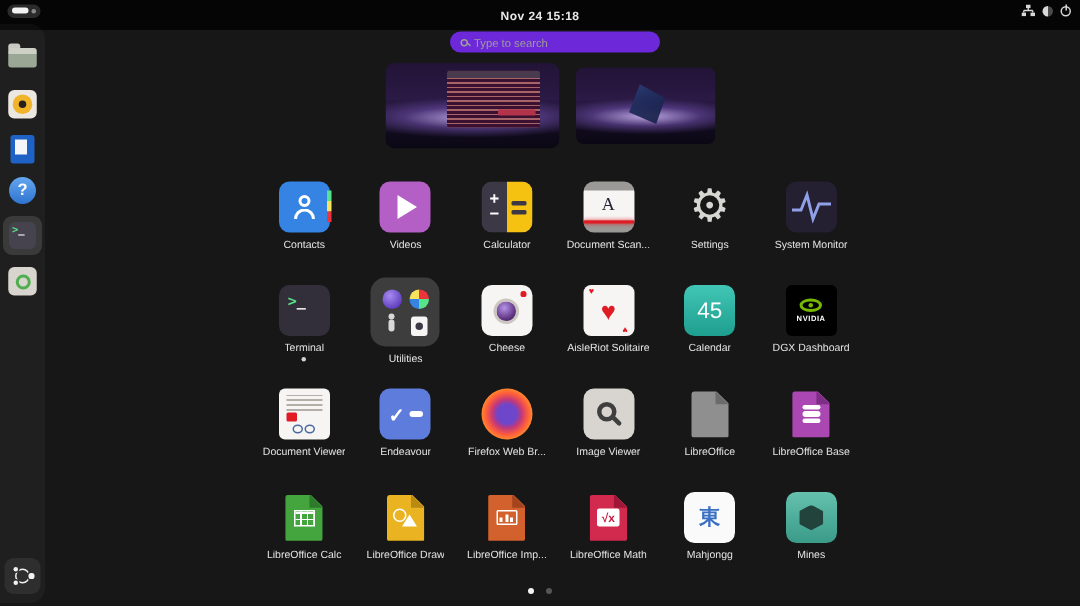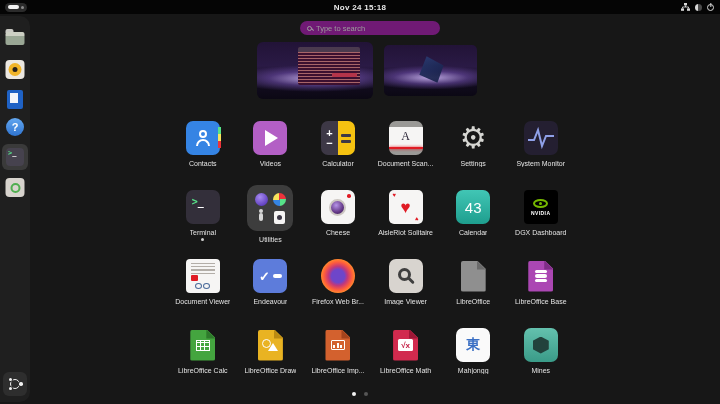--- a/index.html
+++ b/index.html
@@ -1,20 +1,20 @@
 <!DOCTYPE html>
 <html><head>
 <meta charset="utf-8">
 <style>
   * { margin:0; padding:0; box-sizing:border-box; }
   body { background:#000; font-family:"Liberation Sans", sans-serif; }
   #screen { position:relative; width:720px; height:404px; background:#171717; overflow:hidden; }
 
   
-  .topbar { position:absolute; top:0; left:0; width:720px; height:14px; background:#050505;
+  .topbar { position:absolute; top:0; left:0; width:720px; height:20px; background:#050505;
             display:flex; align-items:center; justify-content:center; }
   .clock { color:#e8e8e8; font-size:8px; font-weight:bold; letter-spacing:.3px; }
   .ws-pill { position:absolute; left:5px; top:2.5px; height:9px; padding:0 3px; background:#2b2b2b;
              border-radius:5px; display:flex; align-items:center; gap:2px; }
   .ws-pill .cap { width:11px; height:4px; background:#f2f2f2; border-radius:2px; }
   .ws-pill .dot { width:3px; height:3px; background:#8a8a8a; border-radius:50%; }
   .status { position:absolute; right:6px; top:0; height:14px; display:flex; align-items:center; gap:5px; }
   .net-ic { width:9px; height:8px; }
   .half-circle { width:7px; height:7px; border-radius:50%;
                  background:linear-gradient(90deg,#d8d8d8 50%,#4a4a4a 50%); }
@@ -48,21 +48,21 @@
   .d-soft { top:162px; width:19px; height:19px; background:#d8d4ce; border-radius:4px; }
   .d-soft .ring { width:10px; height:10px; border:2.4px solid #4fae4f; border-radius:50%; }
   .d-showapps { bottom:6px; width:24px; height:24px; background:#2e2e2e; border-radius:6px; }
   .u-logo { position:relative; width:13px; height:13px; }
   .u-logo .ring { position:absolute; inset:1.5px; border:1.8px solid #f2f2f2; border-radius:50%; }
   .u-logo .d1,.u-logo .d2,.u-logo .d3 { position:absolute; width:3.4px; height:3.4px; background:#f2f2f2;
         border-radius:50%; box-shadow:0 0 0 1px #2e2e2e; }
   .u-logo .d1 { right:-1px; top:4.8px; } .u-logo .d2 { left:0.2px; top:0.2px; } .u-logo .d3 { left:0.2px; bottom:0.2px; }
 
   
-  .search { position:absolute; left:300px; top:21px; width:140px; height:14px; background:#701a75;
+  .search { position:absolute; left:300px; top:21px; width:140px; height:14px; background:#6d28d9;
             border-radius:7px; display:flex; align-items:center; padding:0 7px; gap:4px; }
   .mag-s { width:5px; height:5px; border:1.2px solid #9d9d9d; border-radius:50%; position:relative; flex:0 0 auto; }
   .mag-s::after { content:""; position:absolute; width:3px; height:1.2px; background:#9d9d9d;
                   transform:rotate(45deg); right:-2.5px; bottom:-1px; }
   .search input { background:transparent; border:none; outline:none; color:#bdbdbd; font-size:7.5px; width:100%;
                   font-family:"Liberation Sans", sans-serif; }
   .search input::placeholder { color:#9d9d9d; }
 
   
   .wallp { background:
@@ -381,21 +381,21 @@
     <div class="cell">
       <div class="ic aisle">
         <span class="c">♥</span>
         <span class="p1">♥</span>
         <span class="p2">♥</span>
       </div>
       <div class="lbl">AisleRiot Solitaire</div>
     </div>
 
     <div class="cell">
-      <div class="ic cal">43</div>
+      <div class="ic cal">45</div>
       <div class="lbl">Calendar</div>
     </div>
 
     <div class="cell">
       <div class="ic nvidia">
         <span class="nv-eye"></span>
         <span class="nv-txt">NVIDIA</span>
       </div>
       <div class="lbl">DGX Dashboard</div>
     </div>

